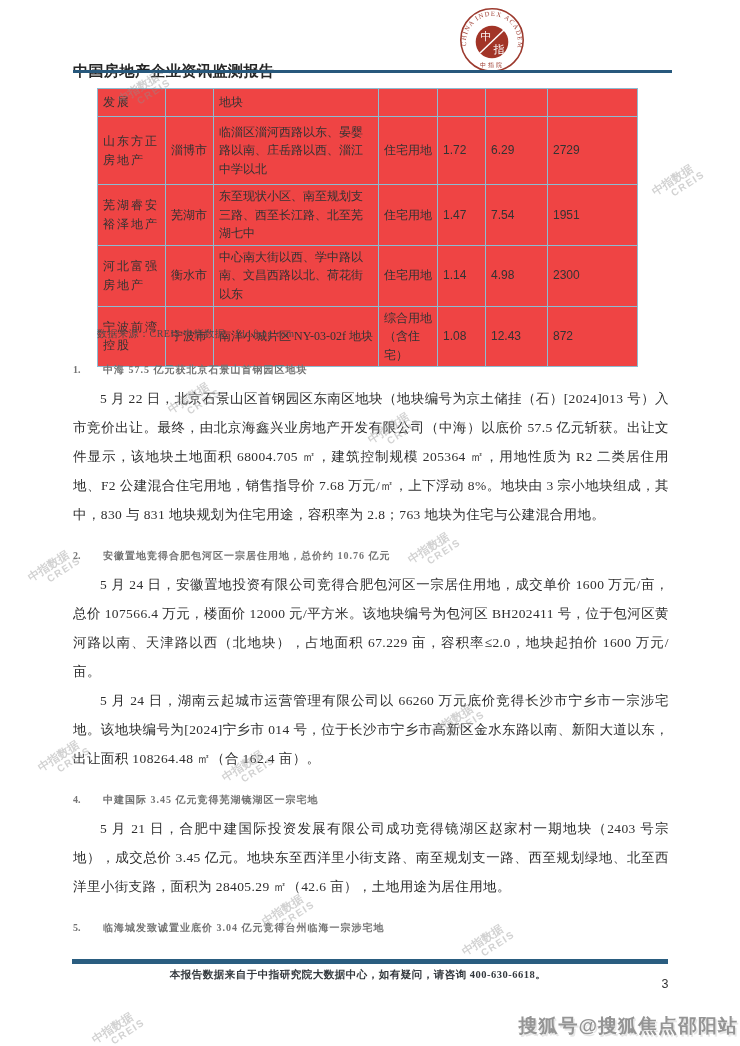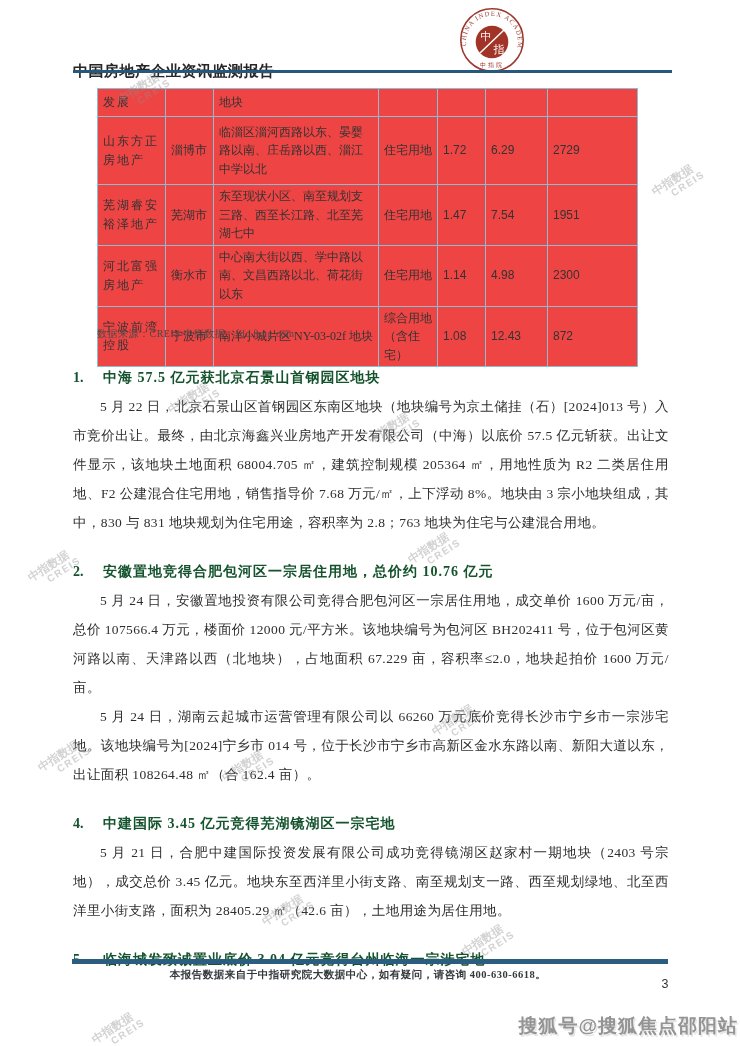--- a/index.html
+++ b/index.html
@@ -35,21 +35,21 @@
   td.c-city{letter-spacing:0;}
   td.c-use{text-align:left;padding:2px 3px;}
   td.c-val1,td.c-val2,td.c-val3{font-family:"Liberation Sans",sans-serif;padding-left:8px;}
   .source-note{
     position:absolute;left:97px;top:327px;font-size:10px;color:#4a4a4a;letter-spacing:.5px;
   }
   
   .sections{position:absolute;left:73px;top:343px;width:596px;}
   .section{margin:0;}
   .sec-head{
-    font-size:14px;font-weight:bold;color:#14532d;line-height:29px;margin-top:20px;
+    font-size:10px;font-weight:bold;color:#737373;line-height:29px;margin-top:12px;
     letter-spacing:1px;
   }
   .sec-no{display:inline-block;width:30px;letter-spacing:0;}
   .sec-body{
     margin:0;font-size:13.5px;line-height:29px;text-align:justify;
     text-indent:2em;color:#2e2e2e;letter-spacing:.4px;
   }
   
   .ftr-bar{position:absolute;left:72px;top:959px;width:596px;height:5px;background:#2a5d80;}
   .ftr-note{

